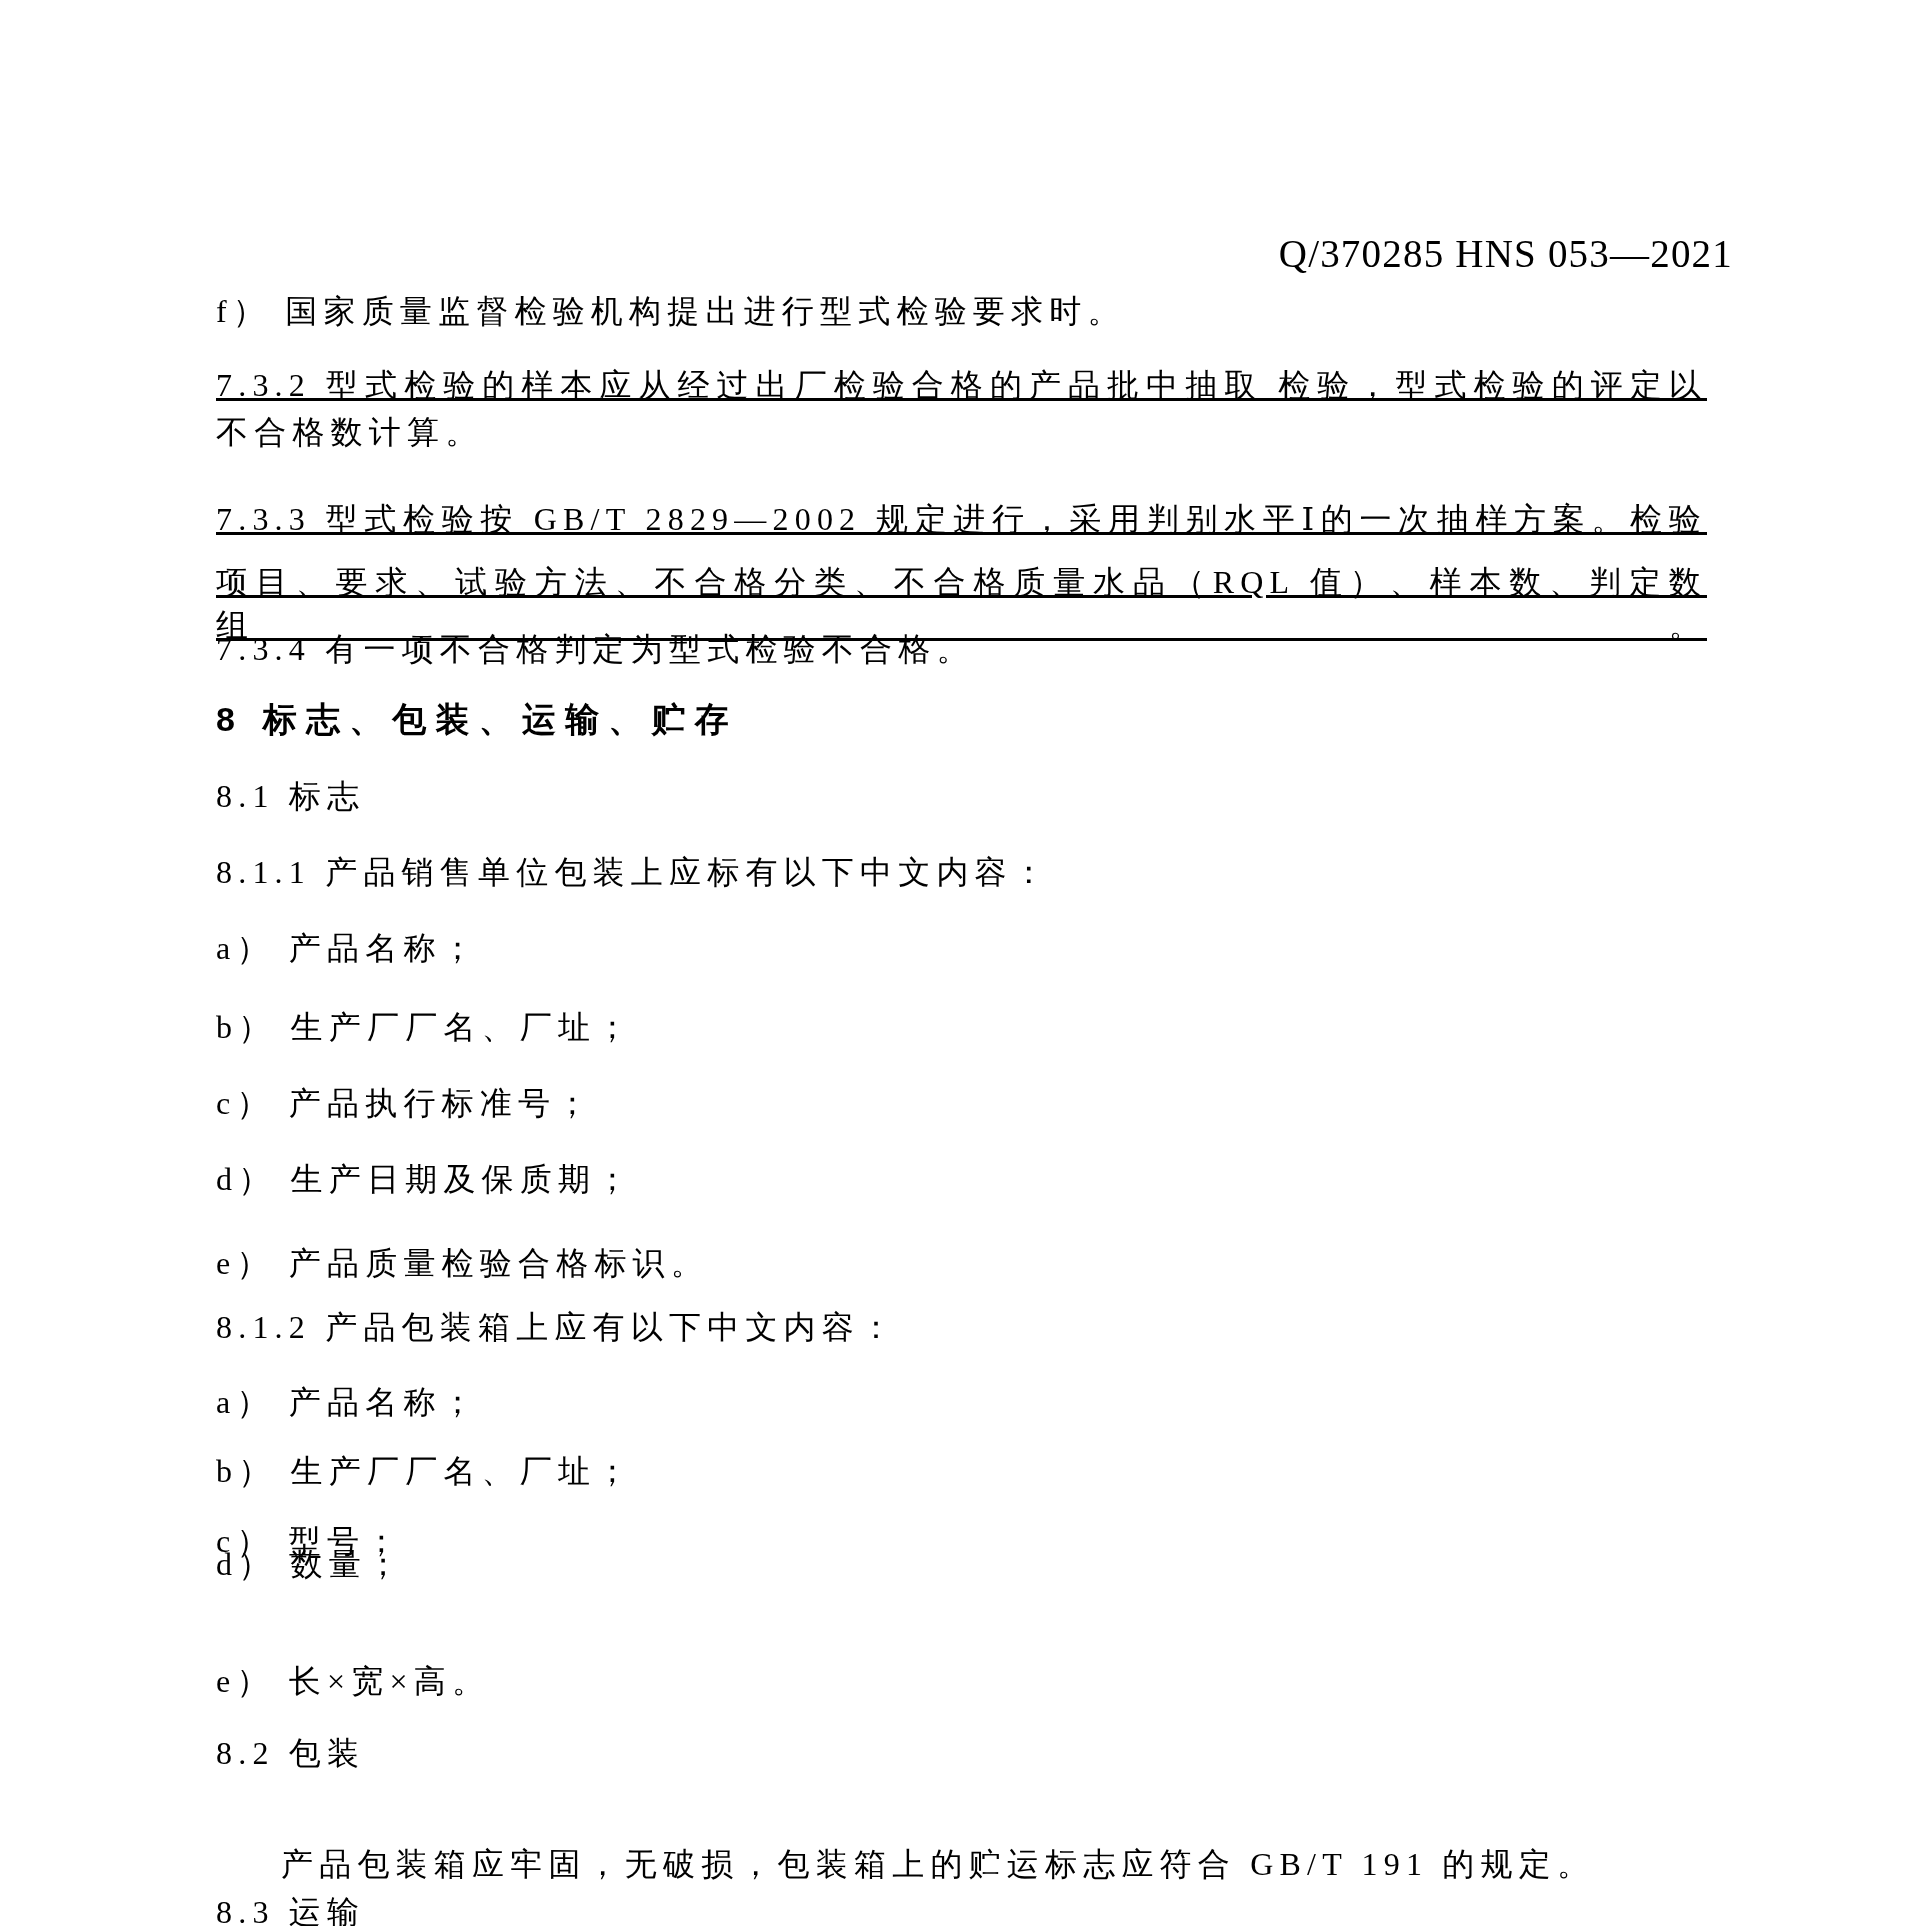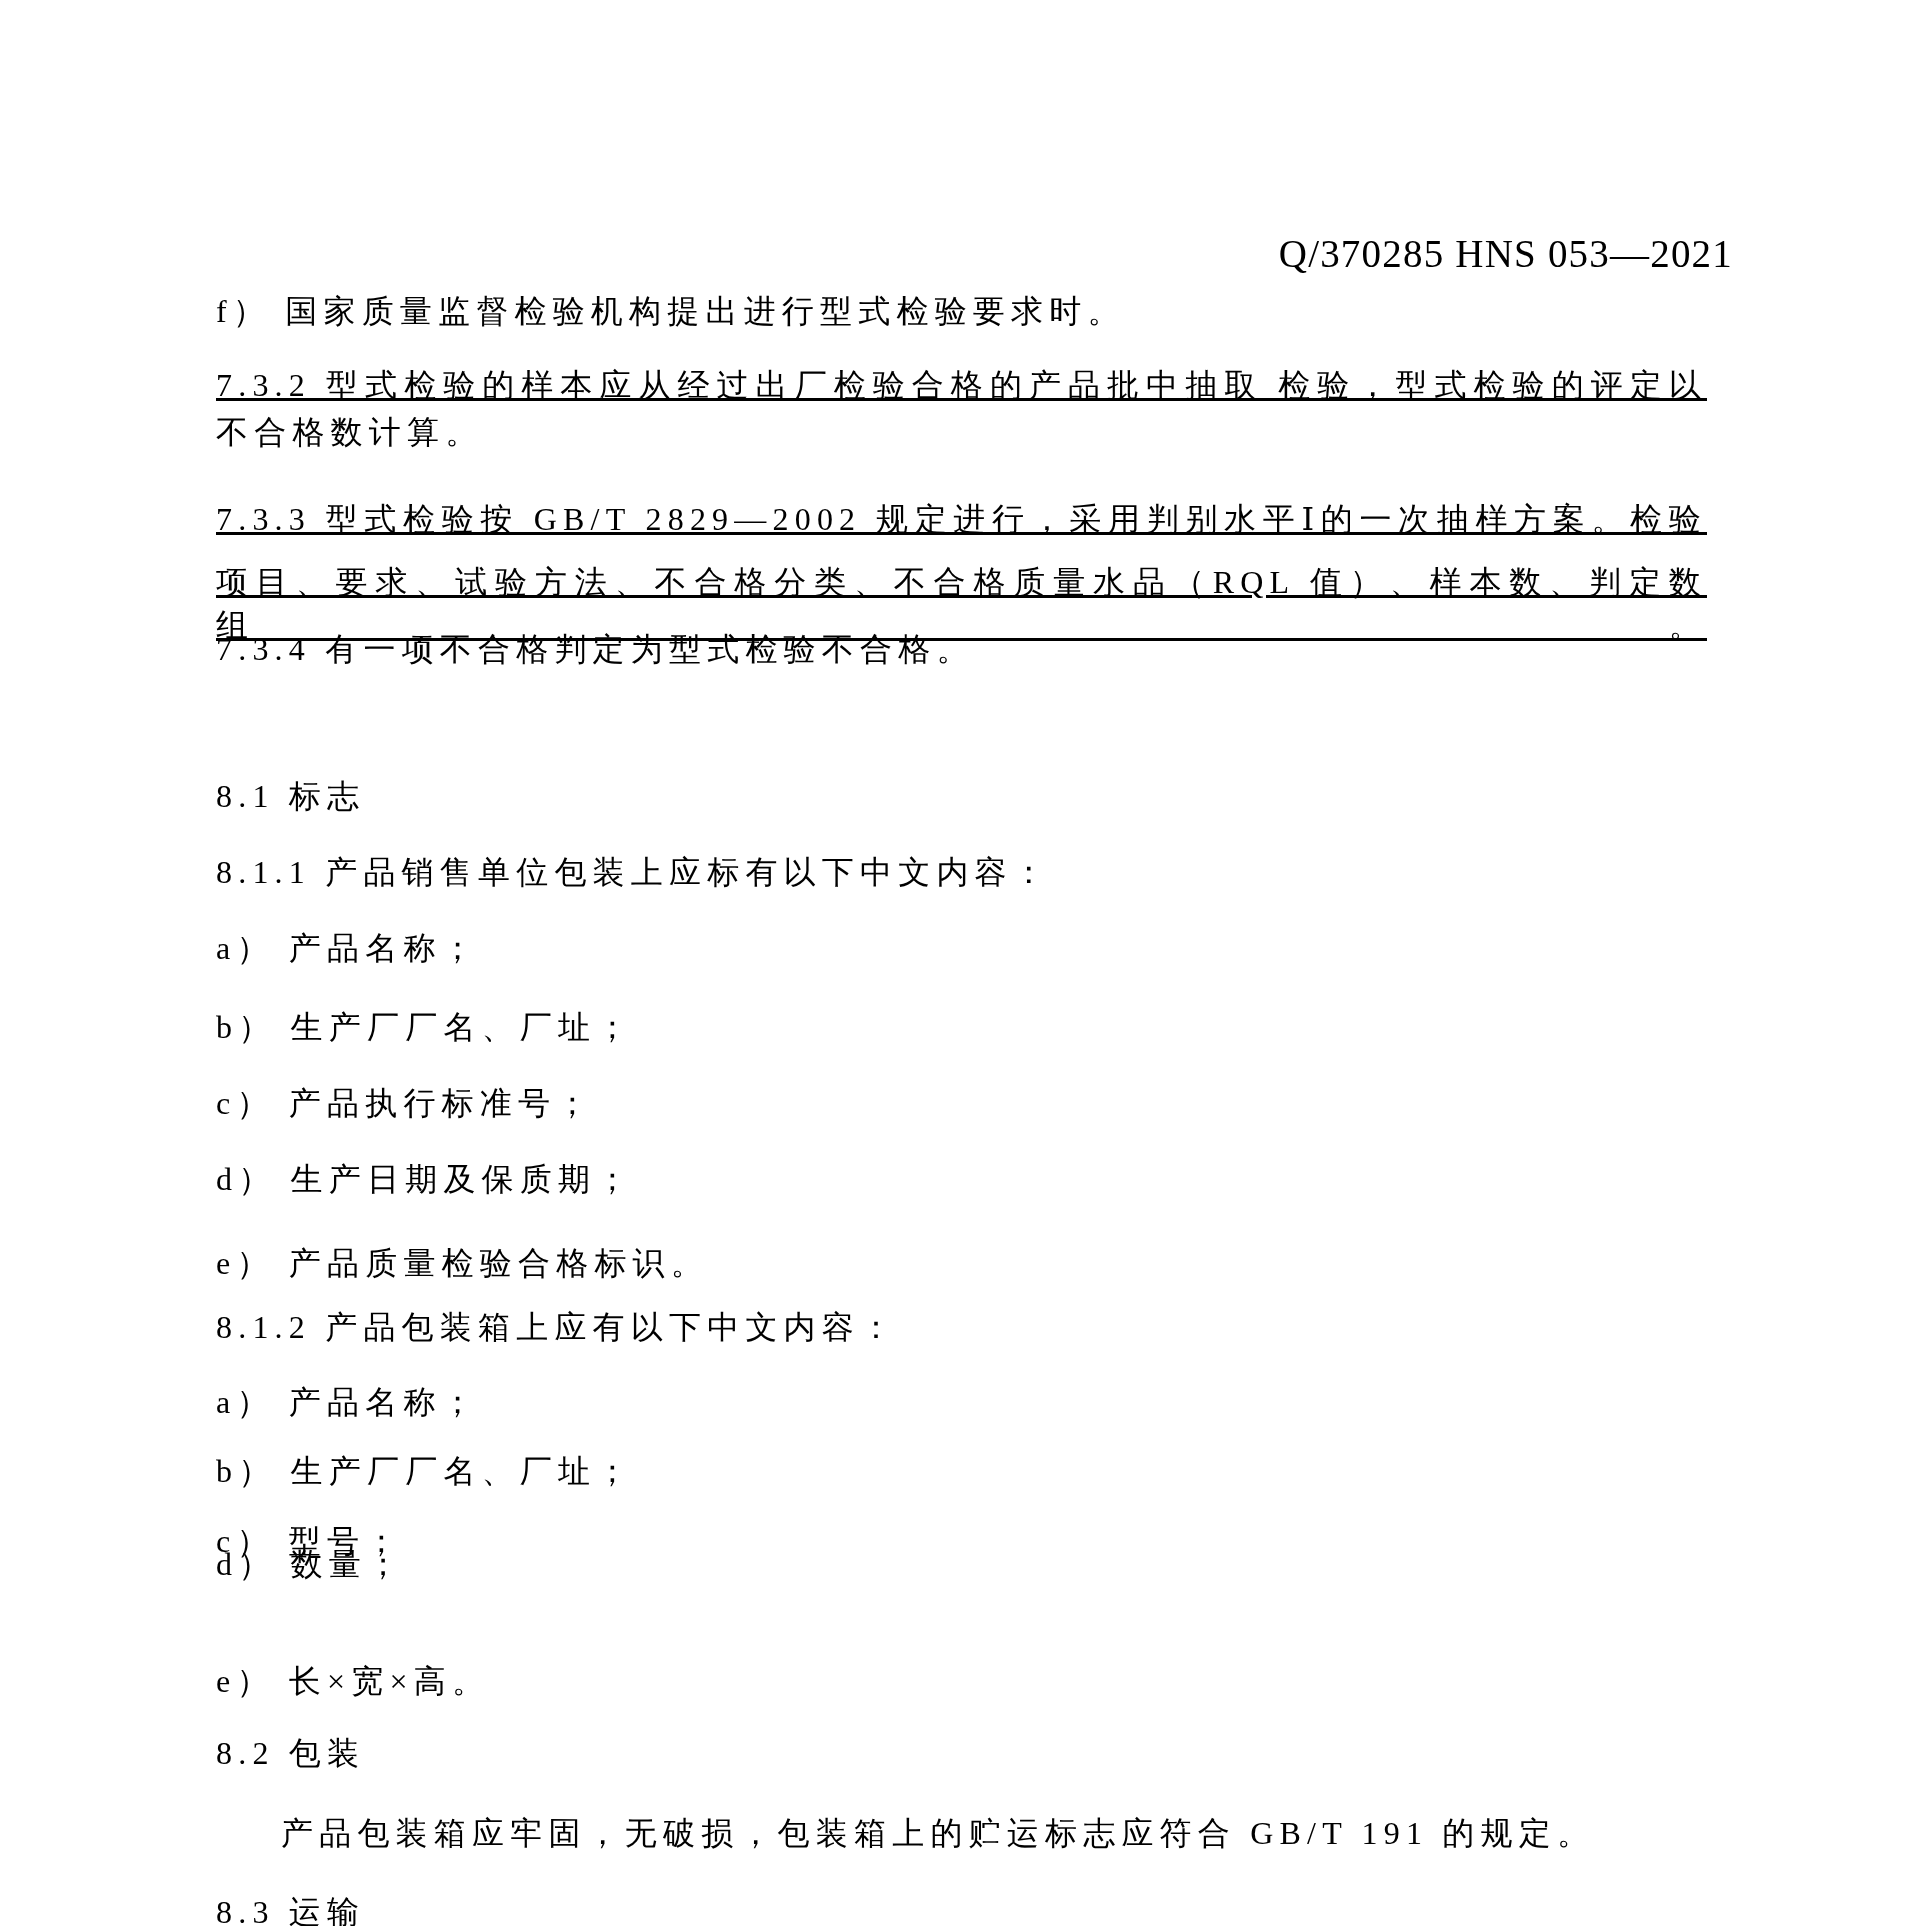--- a/index.html
+++ b/index.html
@@ -19,21 +19,21 @@
     line-height:43px;
     letter-spacing:6.2px;
     white-space:nowrap;
   }
   .jl{ 
     white-space:normal;
     text-align:justify;
     text-align-last:justify;
     text-decoration:underline;
   }
-  .ind{ text-indent:65px; }
+  .ind{ text-indent:65px;margin-top:31px; }
   .h1{
     font-family:"Liberation Sans","DejaVu Sans",sans-serif;
     font-weight:bold;
     font-size:34px;
     letter-spacing:9.2px;
   }
   .doc-header{
     position:absolute;
     top:231px;
     right:178px;
@@ -52,20 +52,21 @@
   <div class="ln" style="top:290px">f） 国家质量监督检验机构提出进行型式检验要求时。</div>
 
   <div class="ln jl" style="top:364px">7.3.2 型式检验的样本应从经过出厂检验合格的产品批中抽取 检验，型式检验的评定以</div>
   <div class="ln" style="top:411px">不合格数计算。</div>
 
   <div class="ln jl" style="top:498px">7.3.3 型式检验按 GB/T 2829—2002 规定进行，采用判别水平Ⅰ的一次抽样方案。检验</div>
   <div class="ln jl" style="top:561px">项目、要求、试验方法、不合格分类、不合格质量水品（RQL 值）、样本数、判定数组。</div>
 
   <div class="ln" style="top:628px">7.3.4 有一项不合格判定为型式检验不合格。</div>
 
+  <div class="ln h1" style="top:698px">8 标志、包装、运输、贮存</div>
 
   <div class="ln" style="top:775px">8.1 标志</div>
   <div class="ln" style="top:851px">8.1.1 产品销售单位包装上应标有以下中文内容：</div>
 
   <div class="ln" style="top:927px">a） 产品名称；</div>
   <div class="ln" style="top:1006px">b） 生产厂厂名、厂址；</div>
   <div class="ln" style="top:1082px">c） 产品执行标准号；</div>
   <div class="ln" style="top:1158px">d） 生产日期及保质期；</div>
   <div class="ln" style="top:1242px">e） 产品质量检验合格标识。</div>
 

